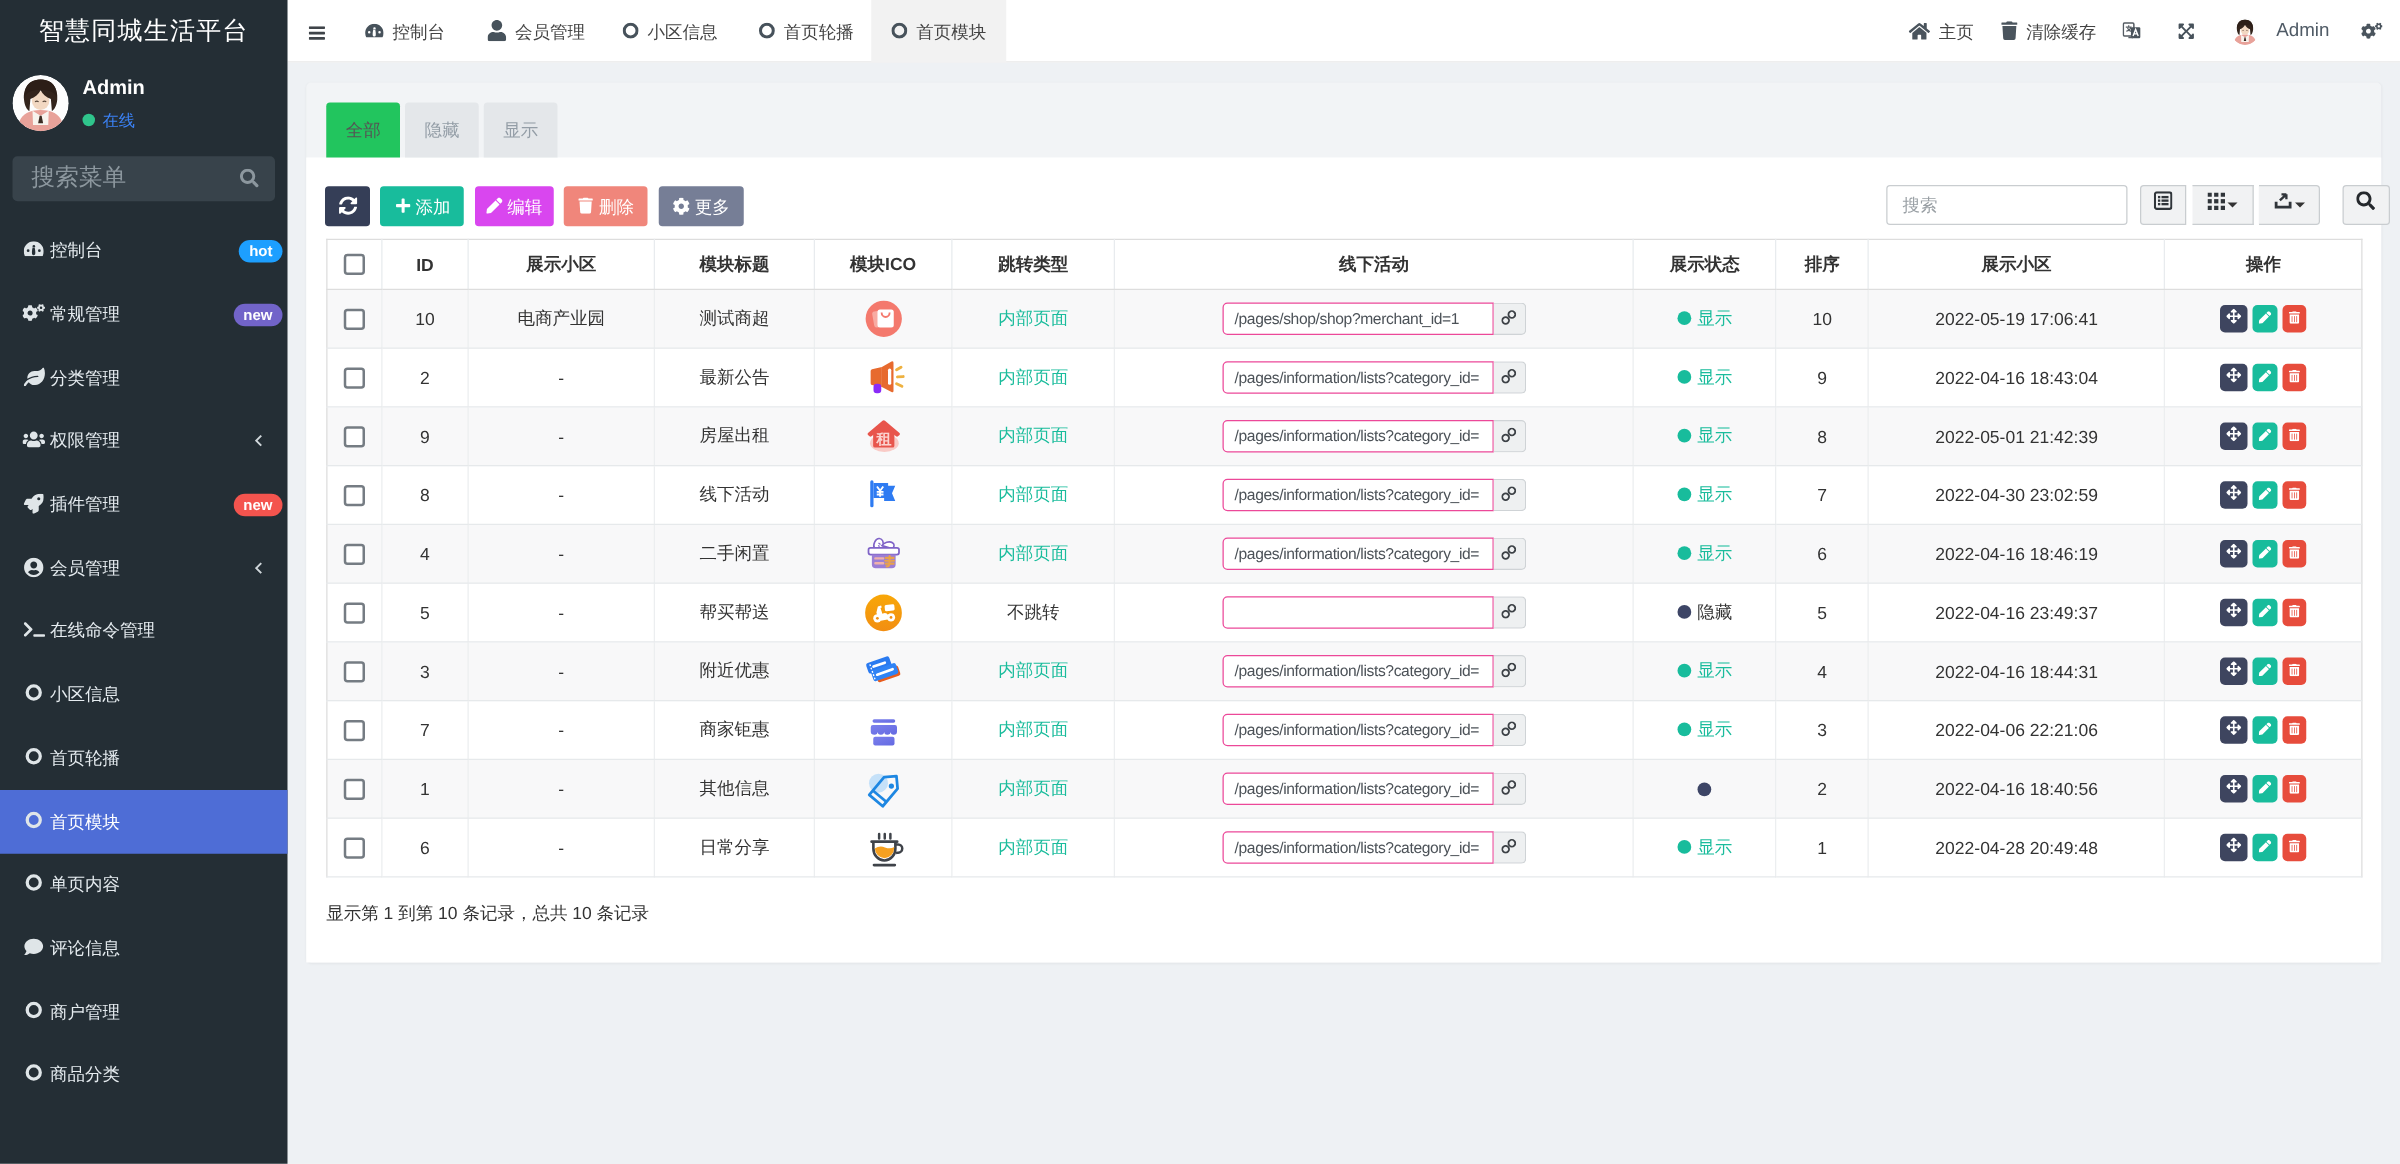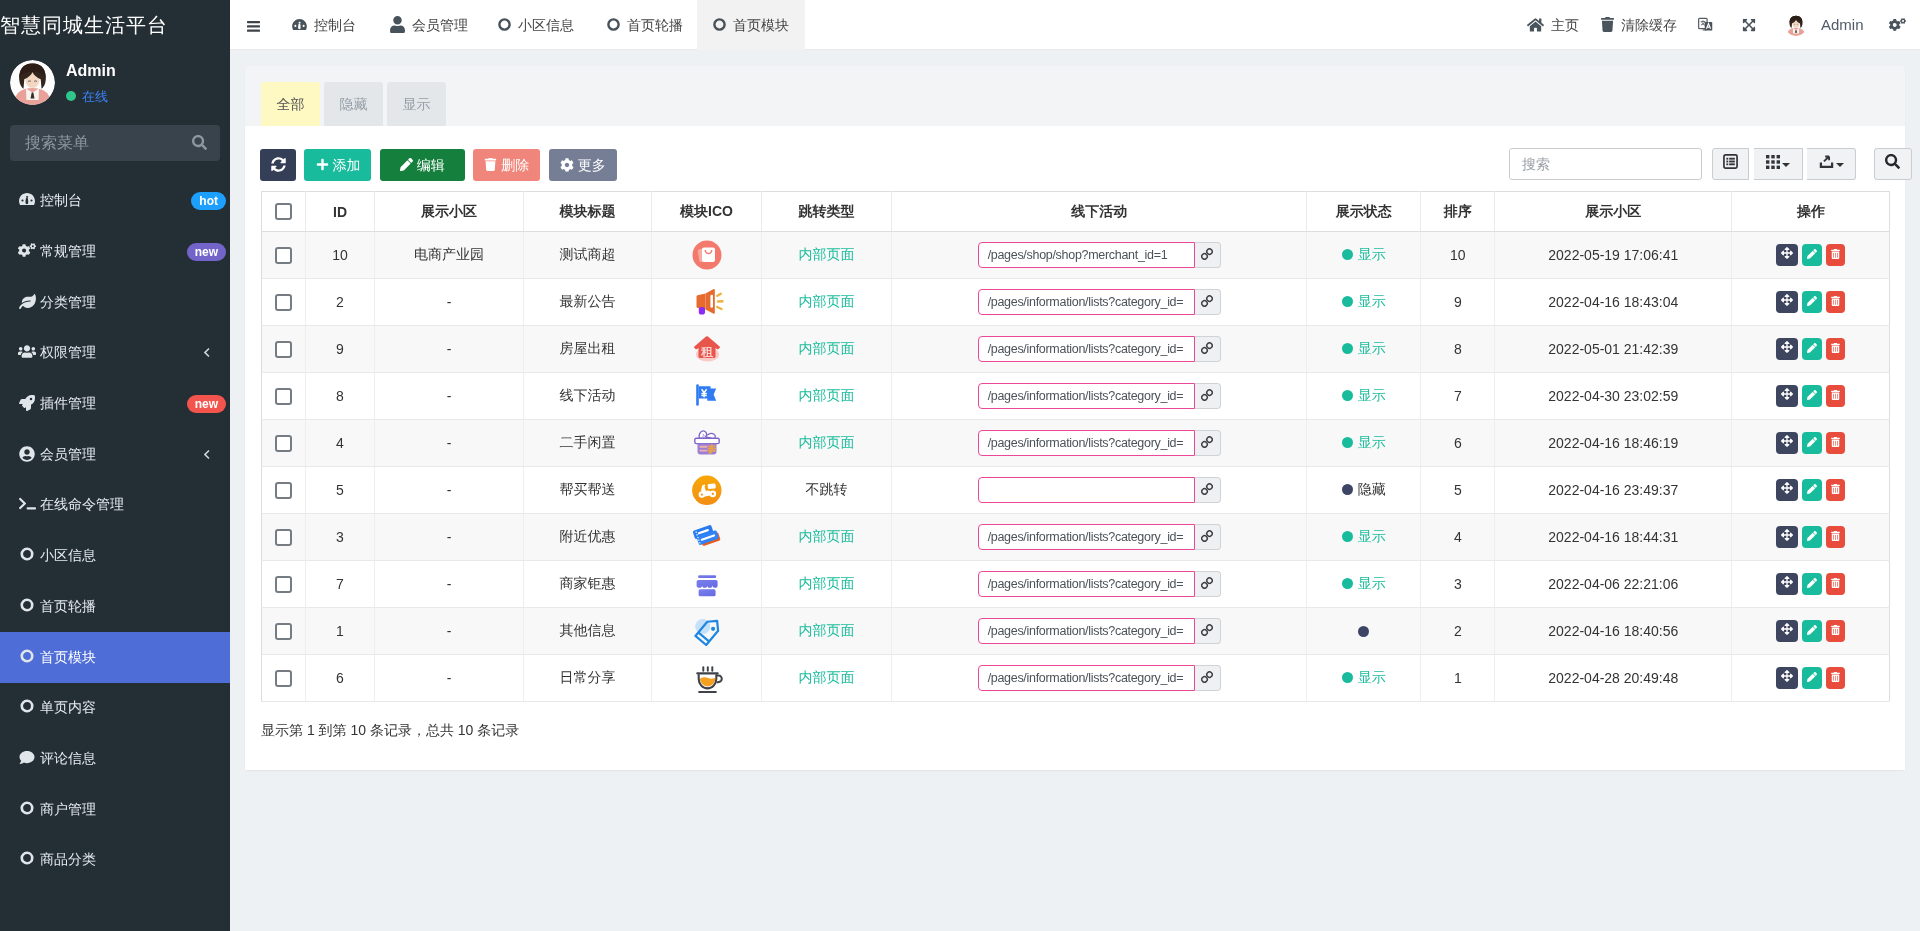--- a/index.html
+++ b/index.html
@@ -1,24 +1,24 @@
 <!DOCTYPE html>
 <html lang="zh"><head>
 <meta charset="UTF-8">
 <title>智慧同城生活平台</title>
 <style>
 * { margin:0; padding:0; box-sizing:border-box; }
 html,body { width:1920px; height:931px; overflow:hidden; font-family:"Liberation Sans",sans-serif; background:#eef1f4; }
 .sidebar { position:absolute; left:0; top:0; width:230px; height:931px; background:#242e35; z-index:5; }
-.brand { height:50px; line-height:50px; text-align:left; color:#fff; font-size:20px; letter-spacing:1px; }
+.brand { height:50px; line-height:50px; text-align:center; color:#fff; font-size:20px; letter-spacing:1px; }
 .userpanel { position:absolute; left:10px; top:60px; width:210px; height:50px; }
 .userpanel .uname { position:absolute; left:56px; top:2px; color:#fff; font-size:16px; font-weight:bold; }
 .userpanel .ustat { position:absolute; left:56px; top:28px; color:#3b82f6; font-size:13px; }
 .dot { display:inline-block; width:10px; height:10px; border-radius:50%; background:#2fc58c; margin-right:6px; }
-.sbsearch { position:absolute; left:10px; top:125px; width:210px; height:36px; background:#38434b; border-radius:4px; color:#8c979e; font-size:16px; line-height:36px; padding-left:15px; }
+.sbsearch { position:absolute; left:10px; top:125px; width:210px; height:36px; background:#38434b; border-radius:4px; color:#8c979e; font-size:19px; line-height:36px; padding-left:15px; }
 .sbsearch svg { position:absolute; right:13px; top:10px; }
 .menu { position:absolute; left:0; top:176px; width:230px; }
 .mitem { position:relative; height:50.7px; color:#e6ecf0; font-size:14px; }
 .mitem .mic { position:absolute; left:18px; top:50%; transform:translateY(-50%); width:18px; height:18px; text-align:center; }
 .mitem .mtx { position:absolute; left:40px; top:50%; transform:translateY(-50%); }
 .mitem.active { background:#4e6dd6; color:#fff; }
 .badge { position:absolute; right:4px; top:50%; transform:translateY(-50%); font-size:12px; font-weight:bold; color:#fff; border-radius:9px; padding:2px 8px; }
 .b-blue { background:#1d9fff; }
 .b-purple { background:#7264c9; }
 .b-red { background:#f4544e; }
@@ -26,28 +26,28 @@
 
 .navbar { position:absolute; left:230px; top:0; width:1690px; height:50px; background:#fff; border-bottom:1px solid #e9e9e9; z-index:4; color:#444; font-size:14px; }
 .nb { position:absolute; top:0; height:50px; line-height:50px; white-space:nowrap; }
 .nb svg { vertical-align:middle; margin-right:7px; margin-top:-3px; }
 .nb.activetab { background:#f2f2f2; padding:0 16px; }
 
 .panel { position:absolute; left:245px; top:66px; width:1660px; height:704px; background:#f2f4f6; border-radius:4px; box-shadow:0 1px 2px rgba(0,0,0,.05); }
 .pbody { position:absolute; left:0; top:60px; width:1660px; height:644px; background:#fff; }
 .tabs { position:absolute; left:16px; top:15.5px; height:44.5px; }
 .tab { float:left; height:44.5px; line-height:44.5px; padding:0 15.5px; font-size:14px; color:#939da6; background:#e4e7ea; margin-right:4px; border-radius:3px 3px 0 0; }
-.tab.on { background:#fef9c3; color:#555; }
+.tab.on { background:#22c55e; color:#555; }
 
 .toolbar { position:absolute; left:15px; top:83px; height:32px; }
 .btn { display:inline-block; height:32px; line-height:32px; border-radius:3px; color:#fff; font-size:14px; text-align:center; vertical-align:top; margin-right:4px; }
 .btn svg { vertical-align:middle; margin-top:-3px; }
 .btn-refresh { width:36px; background:#353e57; }
 .btn-add { width:67px; background:#18bc9c; }
-.btn-edit { width:85px; background:#15803d; }
+.btn-edit { width:63px; background:#d946ef; }
 .btn-del { width:67px; background:#f0867b; }
 .btn-more { width:68px; background:#767e96; }
 .rtools { position:absolute; left:1264px; top:82px; height:32px; white-space:nowrap; }
 .searchinput { display:inline-block; width:193px; height:32px; border:1px solid #c9cdd0; border-radius:3px; background:#fff; color:#9aa0a5; font-size:14px; line-height:30px; padding-left:12px; vertical-align:top; }
 .bgroup { display:inline-block; vertical-align:top; margin-left:6px; height:32px; }
 .gbtn { display:inline-block; vertical-align:top; width:49px; height:32px; background:#f1f2f3; border:1px solid #c9cdd0; border-left:none; text-align:center; line-height:30px; }
 .gbtn.first { border-left:1px solid #c9cdd0; border-radius:3px 0 0 3px; width:37px; }
 .gbtn.last { border-radius:0 3px 3px 0; }
 .sbtn { display:inline-block; vertical-align:top; margin-left:13px; width:38px; height:32px; background:#f1f2f3; border:1px solid #c9cdd0; border-radius:3px; text-align:center; line-height:30px; }
 

